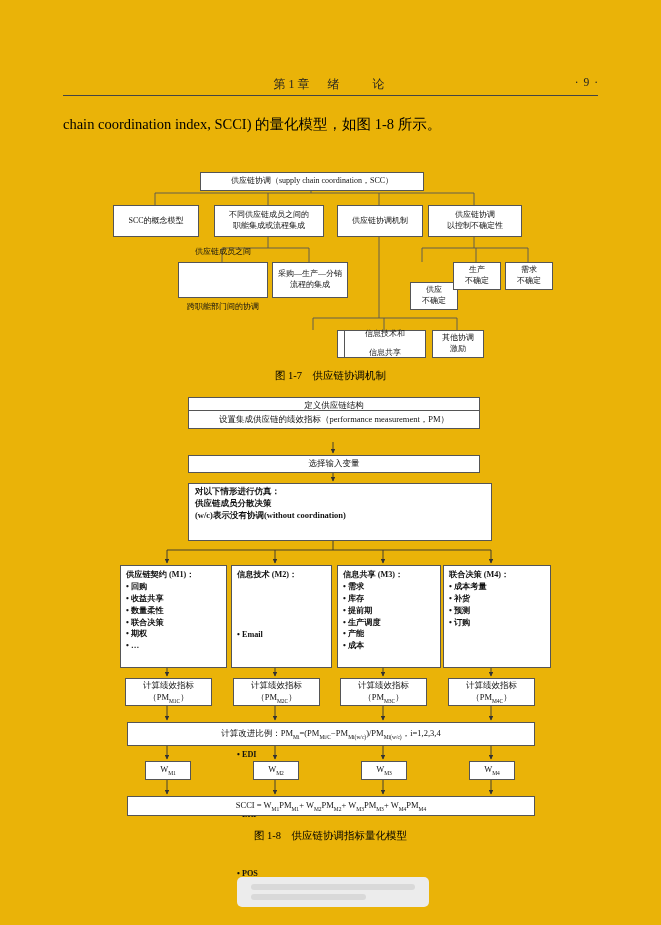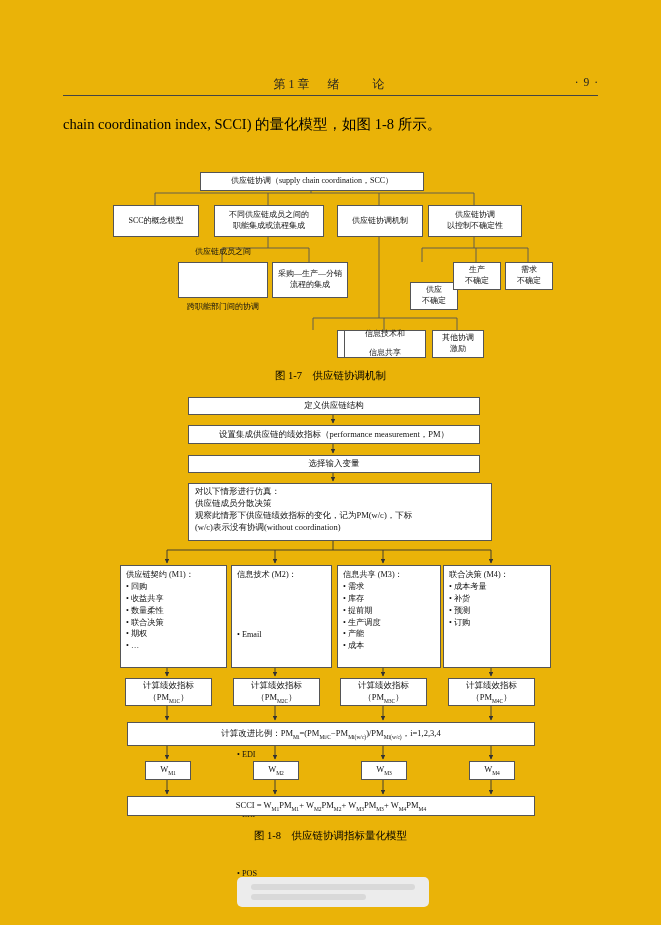--- a/index.html
+++ b/index.html
@@ -17,21 +17,21 @@
   .body-para { position: absolute; top: 110px; left: 63px; width: 537px; font-size: 14.5px;
     line-height: 28px; color: #000; }
   
   .connectors { position: absolute; left: 0; top: 0; z-index: 1; }
   .box {
     position: absolute; border: 1px solid #555; background: #fff; z-index: 2;
     display: flex; flex-direction: column; align-items: center; justify-content: center;
     text-align: center; font-size: 8px; line-height: 1.35; color: #111;
   }
   .box.fs85 { font-size: 8.5px; }
-  .box.left { align-items: flex-start; justify-content: flex-start; text-align: left; }
+  .box.left { align-items: flex-start; justify-content: flex-start; text-align: left; font-weight: bold; }
   .sim-box { padding: 2px 6px; line-height: 1.4; }
   .branch { padding: 3px 5px; line-height: 1.45; font-size: 8.2px; }
   .bitem::before { content: "• "; }
   sub { font-size: 5.5px; line-height: 1; }
   .formula { white-space: nowrap; }
   .caption { position: absolute; left: 0; width: 100%; text-align: center; font-size: 10.5px; color: #000; }
   
   .watermark { position: absolute; left: 237px; top: 877px; width: 192px; height: 30px;
     background: #ececec; border-radius: 5px; z-index: 2; display: flex; flex-direction: column;
     justify-content: center; gap: 4px; padding: 0 14px; box-sizing: border-box; }
@@ -163,28 +163,27 @@
       <div>其他协调</div>
       <div>激励</div>
     </div>
 
     <div class="caption" style="top:369px;">图 1-7　供应链协调机制</div>
   </div>
 
   <div>
     <div class="box fs85" style="left:188px;top:397px;width:290px;height:16px;">定义供应链结构</div>
 
-    <div class="box fs85" style="left:188px;top:425px;width:290px;height:17px;">设置集成供应链的绩效指标（performance measurement，PM）</div>
+    <div class="box fs85" style="left:188px;top:410px;width:290px;height:17px;">设置集成供应链的绩效指标（performance measurement，PM）</div>
 
     <div class="box fs85" style="left:188px;top:455px;width:290px;height:16px;">选择输入变量</div>
 
     <div class="box fs85 left sim-box" style="left:188px;top:483px;width:290px;height:52px;">
       <div>对以下情形进行仿真：</div>
       <div>供应链成员分散决策</div>
-      <div>观察此情形下供应链绩效指标的变化，记为PM(w/c)，下标</div>
       <div>(w/c)表示没有协调(without coordination)</div>
     </div>
 
     <div class="box left branch" style="left:120px;top:565px;width:95px;height:95px;">
       <div>供应链契约 (M1)：</div>
       <div class="bitem">回购</div>
       <div class="bitem">收益共享</div>
       <div class="bitem">数量柔性</div>
       <div class="bitem">联合决策</div>
       <div class="bitem">期权</div>

